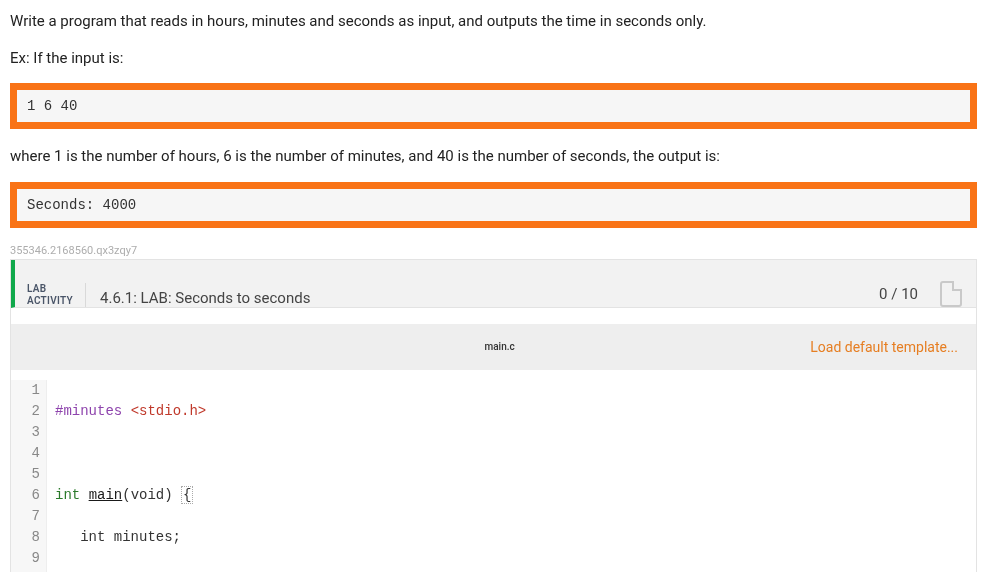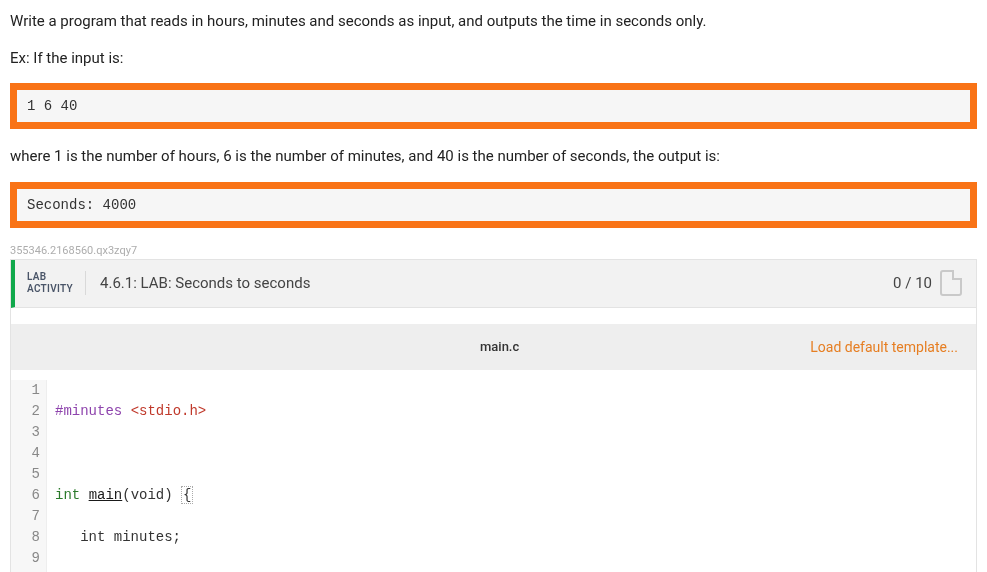--- a/index.html
+++ b/index.html
@@ -23,21 +23,21 @@
     white-space: pre;
   }
   .idtag { font-size: 11px; color: #adadad; margin: 6px 0 0 0; }
   .lab-card {
     border: 1px solid #e3e3e3;
     background: #fff;
     margin-top: 2px;
   }
   .lab-header {
     display: flex;
-    align-items: center;
+    align-items: flex-end;
     background: #f2f2f2;
     border-left: 4px solid #10a84b;
     border-bottom: 1px solid #e3e3e3;
     height: 48px;
   }
   .lab-badge {
     display: flex;
     flex-direction: column;
     justify-content: center;
     padding: 0 12px;
@@ -55,21 +55,21 @@
     padding: 0 14px;
     color: #444;
     font-size: 15px;
   }
   .lab-score {
     display: flex;
     align-items: center;
     padding: 0 14px;
     color: #444;
     font-size: 15px;
-    gap: 8px;
+    gap: 22px;
   }
   .score-box {
     width: 22px;
     height: 26px;
     border: 2px solid #c9c9c9;
     border-radius: 3px;
     position: relative;
   }
   .score-box::after {
     content: "";
@@ -86,21 +86,21 @@
     display: flex;
     align-items: center;
     background: #eeeeee;
     height: 46px;
     padding: 0 18px;
     margin-top: 16px;
   }
   .file-name {
     flex: 1;
     text-align: center;
-    font-size: 13px;
+    font-size: 10px;
     color: #333;
     font-weight: 500;
   }
   .load-template {
     color: #e67e22;
     font-size: 14px;
     cursor: pointer;
   }
   .editor {
     display: flex;

